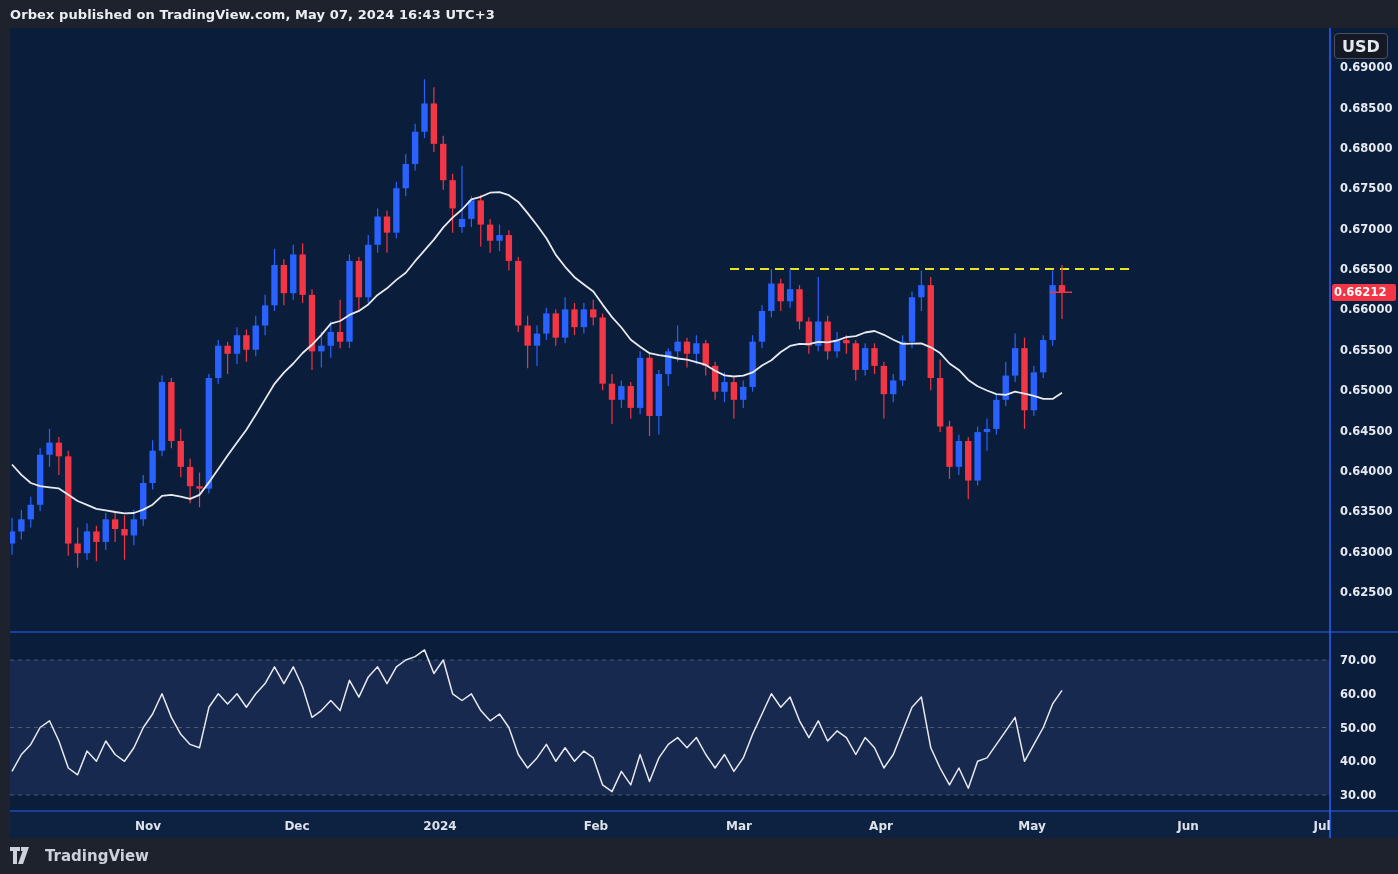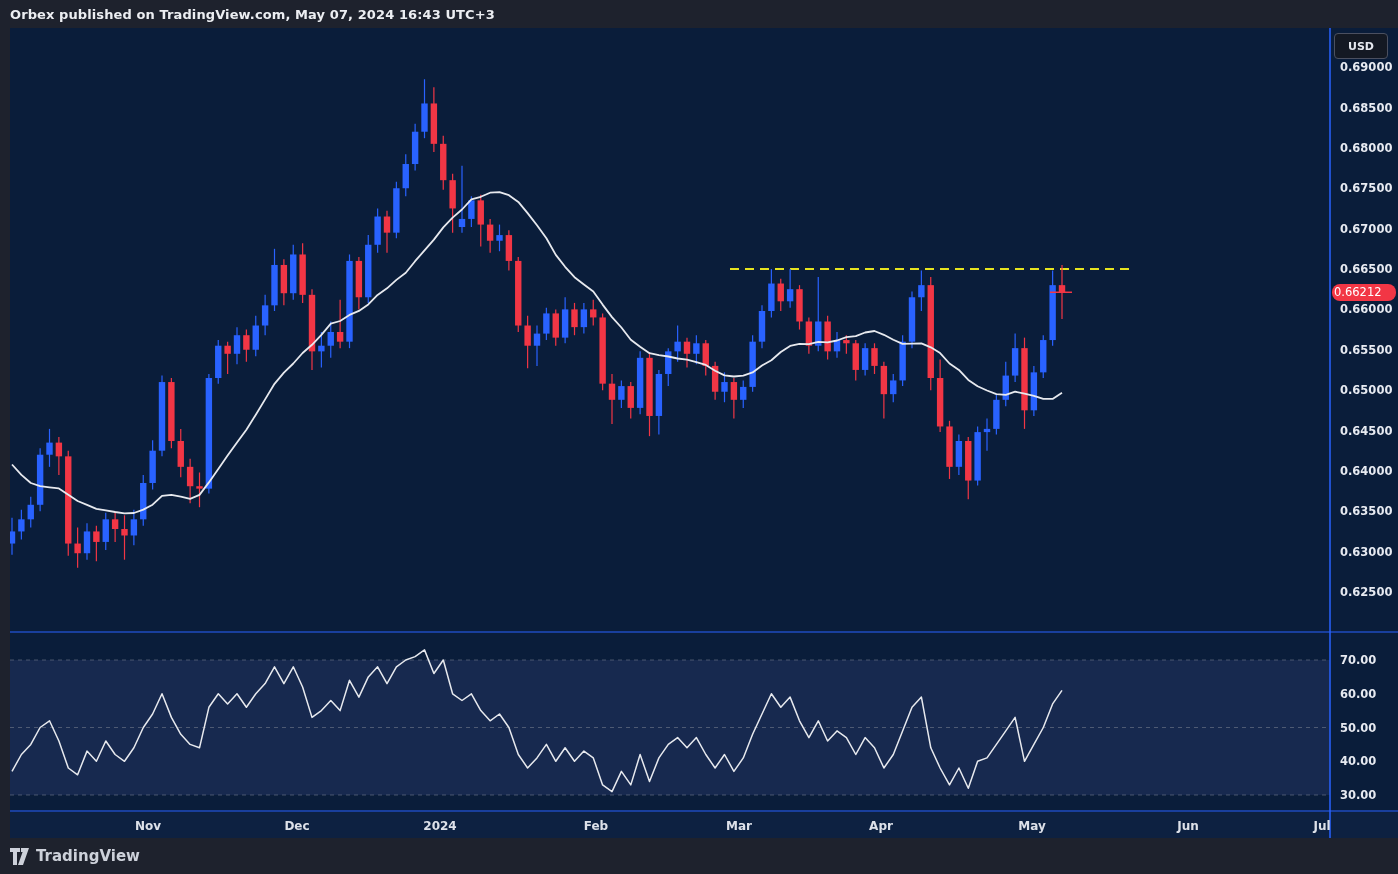--- a/index.html
+++ b/index.html
@@ -2,28 +2,28 @@
 <html><head>
 <meta charset="utf-8">
 <style>
   html,body{margin:0;padding:0}
   body{width:1398px;height:874px;background:#1e222d;position:relative;overflow:hidden;
        font-family:"DejaVu Sans","Liberation Sans",sans-serif;}
   .topbar{position:absolute;left:0;top:0;width:1398px;height:28px;display:flex;align-items:center;
           padding-left:10px;box-sizing:border-box;color:#eceef2;font-size:13px;font-weight:700;letter-spacing:.1px}
   #chart{position:absolute;left:10px;top:28px}
   .usd-chip{position:absolute;left:1334px;top:33px;width:52px;height:24px;background:#141923;
-            border:1px solid #4b5060;border-radius:4px;color:#e5e8ee;font-size:11px;font-weight:700;
+            border:1px solid #4b5060;border-radius:4px;color:#e5e8ee;font-size:16px;font-weight:700;
             display:flex;align-items:center;justify-content:center;cursor:pointer}
   .price-badge{position:absolute;left:1332px;top:284px;width:64px;height:17px;color:#ffffff;
-               font-size:11.5px;font-weight:400;display:flex;align-items:center;padding-left:2px;
-               box-sizing:border-box;border-radius:8px}
+               font-size:11.5px;font-weight:700;display:flex;align-items:center;padding-left:2px;
+               box-sizing:border-box;border-radius:2px}
   .footer{position:absolute;left:0;top:838px;width:1398px;height:36px;display:flex;align-items:center;
           padding-left:10px;box-sizing:border-box}
-  .tv-logo{display:flex;align-items:flex-end;gap:7px;font-size:15px;font-weight:600;color:#cdd1da;
+  .tv-logo{display:flex;align-items:flex-start;gap:16px;font-size:15px;font-weight:600;color:#cdd1da;
            text-decoration:none;cursor:pointer}
   text{font-family:"DejaVu Sans","Liberation Sans",sans-serif}
   .axlab{font-size:11.5px;font-weight:700;fill:#e7eaf1}
   .month{font-size:12px;fill:#dde1e9}
 </style>
 </head>
 <body>
 
 <div class="topbar">
   <span>Orbex published on TradingView.com, May 07, 2024 16:43 UTC+3</span>

